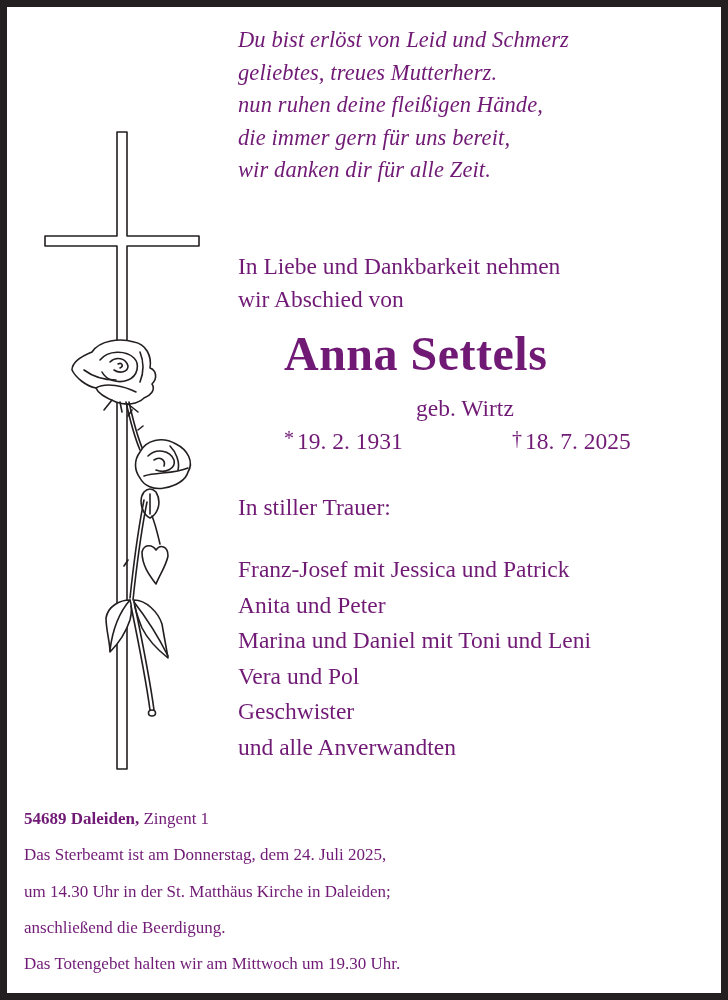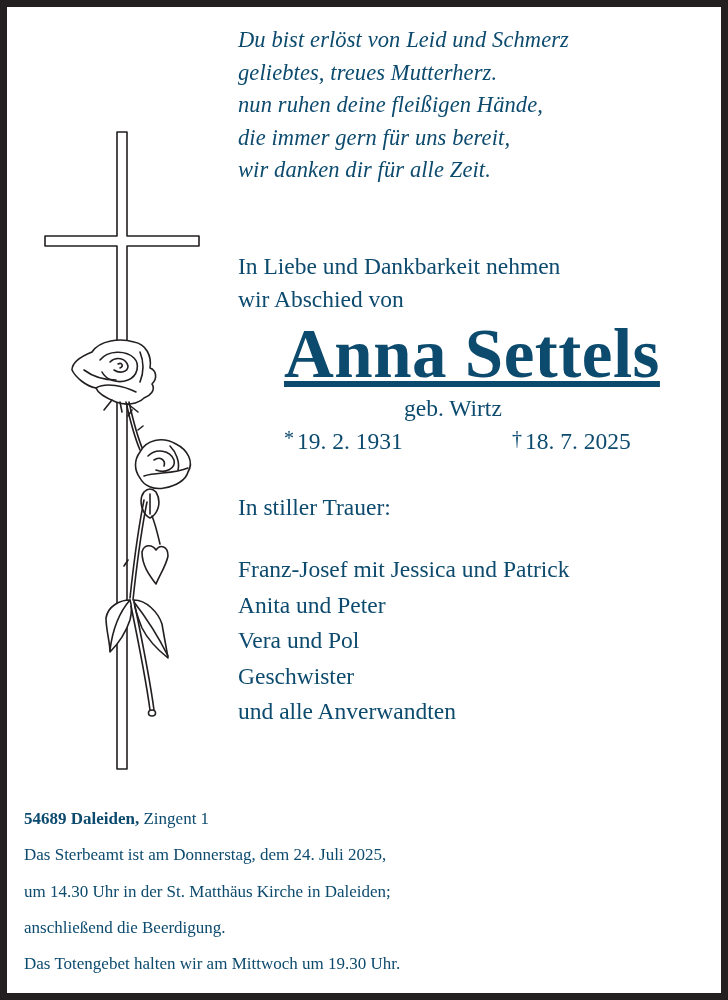--- a/index.html
+++ b/index.html
@@ -1,39 +1,38 @@
 <!DOCTYPE html>
 <html><head>
 <meta charset="utf-8">
 <style>
   html, body { margin: 0; padding: 0; background: #ffffff; }
   body { width: 728px; height: 1000px; position: relative; overflow: hidden; }
   .frame {
     position: absolute; left: 0; top: 0; width: 728px; height: 1000px;
     box-sizing: border-box; border: 7px solid #231f20; background: #ffffff;
   }
-  .serif { font-family: "Liberation Serif", "DejaVu Serif", serif; color: #0c4a6e; }
+  .serif { font-family: "Liberation Serif", "DejaVu Serif", serif; color: #701a75; }
   .poem {
     position: absolute; left: 238px; top: 24px; width: 440px;
     font-style: italic; font-size: 22.5px; line-height: 32.6px; letter-spacing: 0.1px;
   }
   .poem div { white-space: nowrap; }
   .intro {
     position: absolute; left: 238px; top: 250px; width: 460px;
     font-size: 23.5px; line-height: 33px;
   }
   .intro div { white-space: nowrap; }
   .name {
     position: absolute; left: 284px; top: 322px; width: 400px;
-    font-size: 69px; font-weight: bold; line-height: 64px; white-space: nowrap;
+    font-size: 48px; font-weight: bold; line-height: 64px; white-space: nowrap;
     letter-spacing: 0.5px;
-    text-decoration: underline;
   }
   .maiden {
-    position: absolute; left: 404px; top: 393px;
+    position: absolute; left: 416px; top: 393px;
     font-size: 23.5px; line-height: 30px; white-space: nowrap;
   }
   .dates { position: absolute; top: 422px; font-size: 23.5px; line-height: 32px; white-space: nowrap; }
   .date-birth { left: 284px; }
   .date-death { left: 512px; }
   .date-symbol { font-size: 20px; vertical-align: 4px; margin-right: 3px; }
   .mourn-head {
     position: absolute; left: 238px; top: 491px;
     font-size: 23.5px; line-height: 32px; white-space: nowrap;
   }
@@ -122,20 +121,21 @@
 </div>
 <div class="serif dates date-death">
   <span class="date-symbol">†</span><span>18. 7. 2025</span>
 </div>
 
 <div class="serif mourn-head">In stiller Trauer:</div>
 
 <div class="serif mourners">
   <div>Franz-Josef mit Jessica und Patrick</div>
   <div>Anita und Peter</div>
+  <div>Marina und Daniel mit Toni und Leni</div>
   <div>Vera und Pol</div>
   <div>Geschwister</div>
   <div>und alle Anverwandten</div>
 </div>
 
 <div class="serif footer">
   <div><span class="bold">54689 Daleiden,</span><span> Zingent 1</span></div>
   <div>Das Sterbeamt ist am Donnerstag, dem 24. Juli 2025,</div>
   <div>um 14.30 Uhr in der St. Matthäus Kirche in Daleiden;</div>
   <div>anschließend die Beerdigung.</div>

